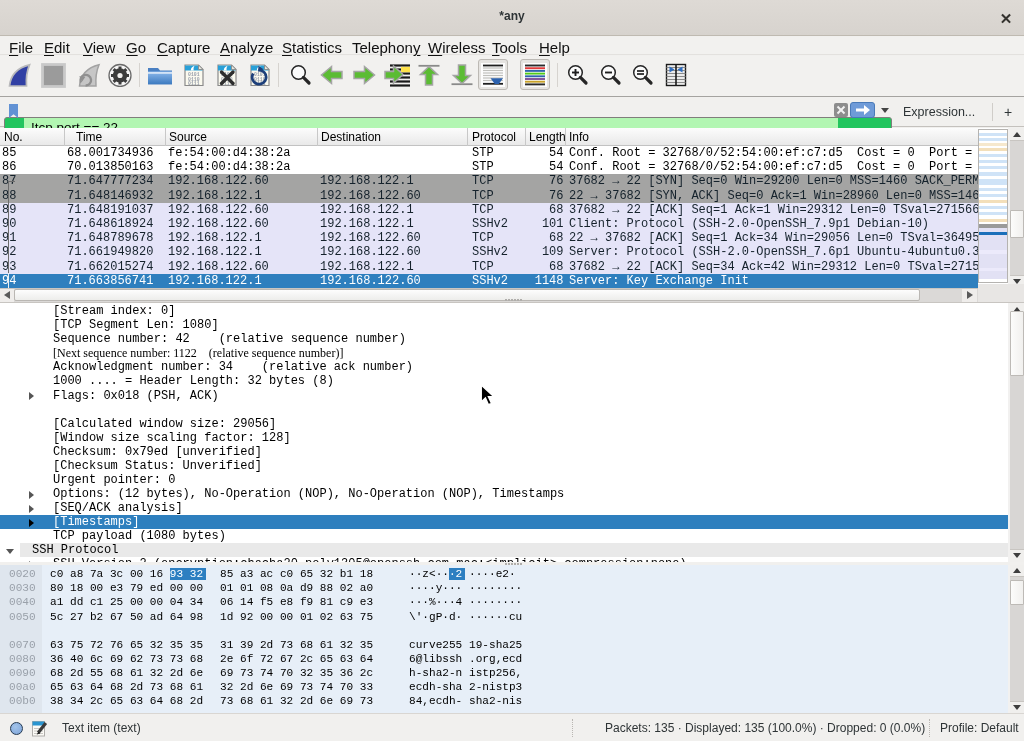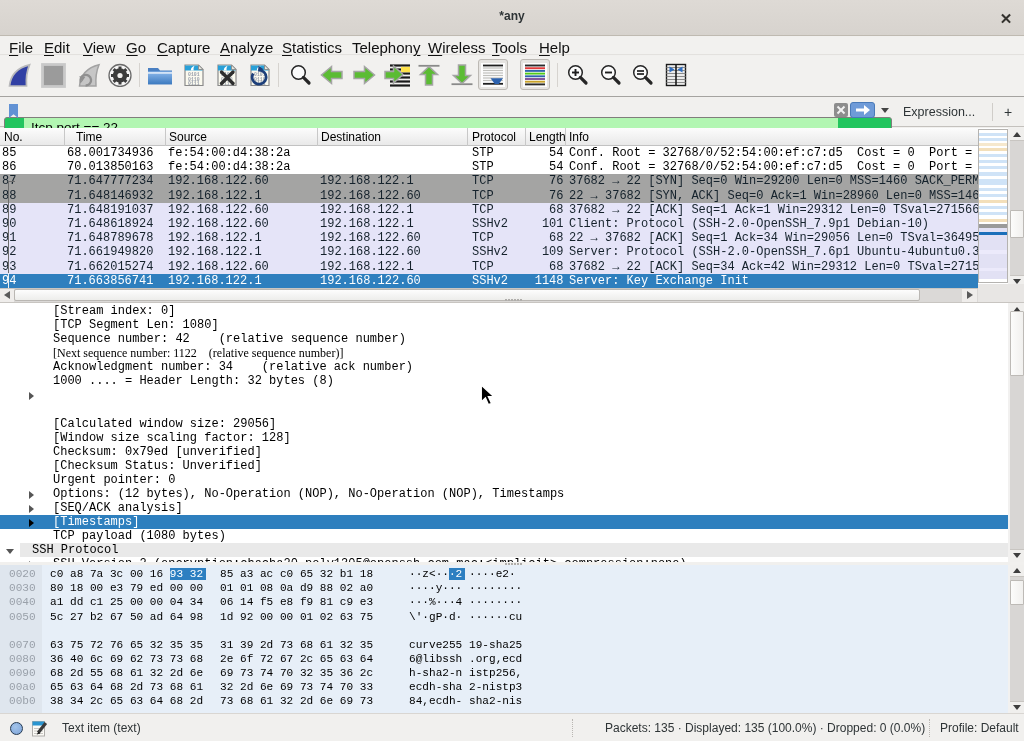--- a/index.html
+++ b/index.html
@@ -343,20 +343,21 @@
     <div style="position:absolute;left:978px;top:156px;width:46px;height:18px;background:#e8e6e4"></div>
 </div>
 <div class="abs" id="details">
 <div class="drow" style="top:2.0px;"><span class="dtxt" style="left:45px">[Stream index: 0]</span></div>
 <div class="drow" style="top:16.1px;"><span class="dtxt" style="left:45px">[TCP Segment Len: 1080]</span></div>
 <div class="drow" style="top:30.2px;"><span class="dtxt" style="left:45px">Sequence number: 42    (relative sequence number)</span></div>
 <div class="drow" style="top:44.2px;font-family:Liberation Serif, serif;"><span class="dtxt" style="left:45px">[Next sequence number: 1122    (relative sequence number)]</span></div>
 <div class="drow" style="top:58.3px;"><span class="dtxt" style="left:45px">Acknowledgment number: 34    (relative ack number)</span></div>
 <div class="drow" style="top:72.4px;"><span class="dtxt" style="left:45px">1000 .... = Header Length: 32 bytes (8)</span></div>
 <div style="position:absolute;left:29px;top:89.0px;width:0;height:0;border-left:5px solid #555;border-top:4px solid transparent;border-bottom:4px solid transparent"></div>
+<div class="drow" style="top:86.5px;"><span class="dtxt" style="left:45px">Flags: 0x018 (PSH, ACK)</span></div>
 <div class="drow" style="top:114.6px;"><span class="dtxt" style="left:45px">[Calculated window size: 29056]</span></div>
 <div class="drow" style="top:128.7px;"><span class="dtxt" style="left:45px">[Window size scaling factor: 128]</span></div>
 <div class="drow" style="top:142.8px;"><span class="dtxt" style="left:45px">Checksum: 0x79ed [unverified]</span></div>
 <div class="drow" style="top:156.9px;"><span class="dtxt" style="left:45px">[Checksum Status: Unverified]</span></div>
 <div class="drow" style="top:171.0px;"><span class="dtxt" style="left:45px">Urgent pointer: 0</span></div>
 <div style="position:absolute;left:29px;top:187.5px;width:0;height:0;border-left:5px solid #555;border-top:4px solid transparent;border-bottom:4px solid transparent"></div>
 <div class="drow" style="top:185.0px;"><span class="dtxt" style="left:45px">Options: (12 bytes), No-Operation (NOP), No-Operation (NOP), Timestamps</span></div>
 <div style="position:absolute;left:29px;top:201.6px;width:0;height:0;border-left:5px solid #555;border-top:4px solid transparent;border-bottom:4px solid transparent"></div>
 <div class="drow" style="top:199.1px;"><span class="dtxt" style="left:45px">[SEQ/ACK analysis]</span></div>
 <div style="position:absolute;left:0;top:212.2px;width:1008px;height:14px;background:#2e7fbe"></div>

